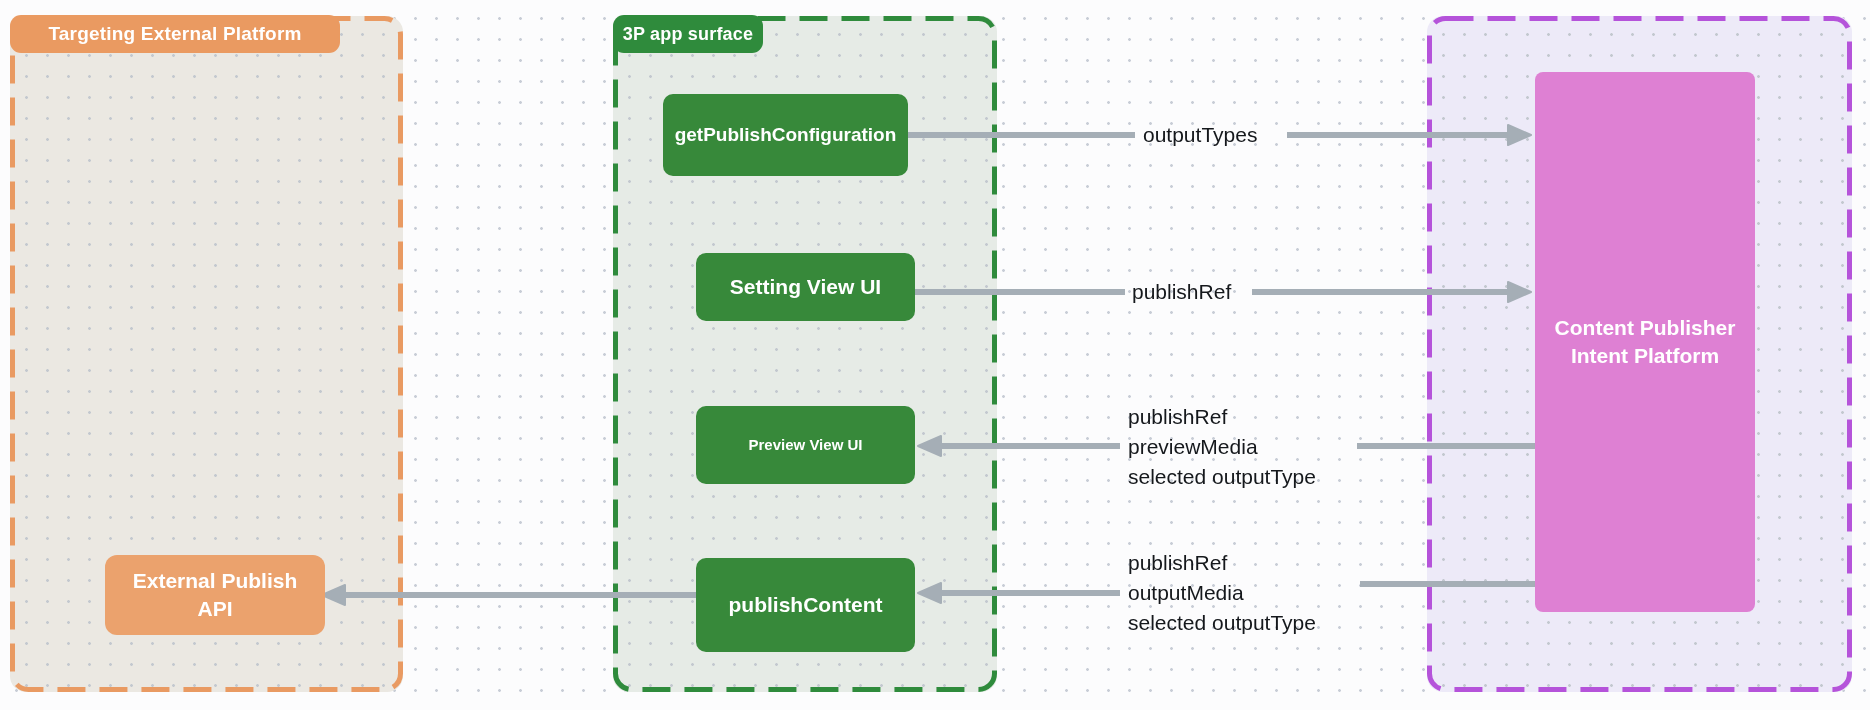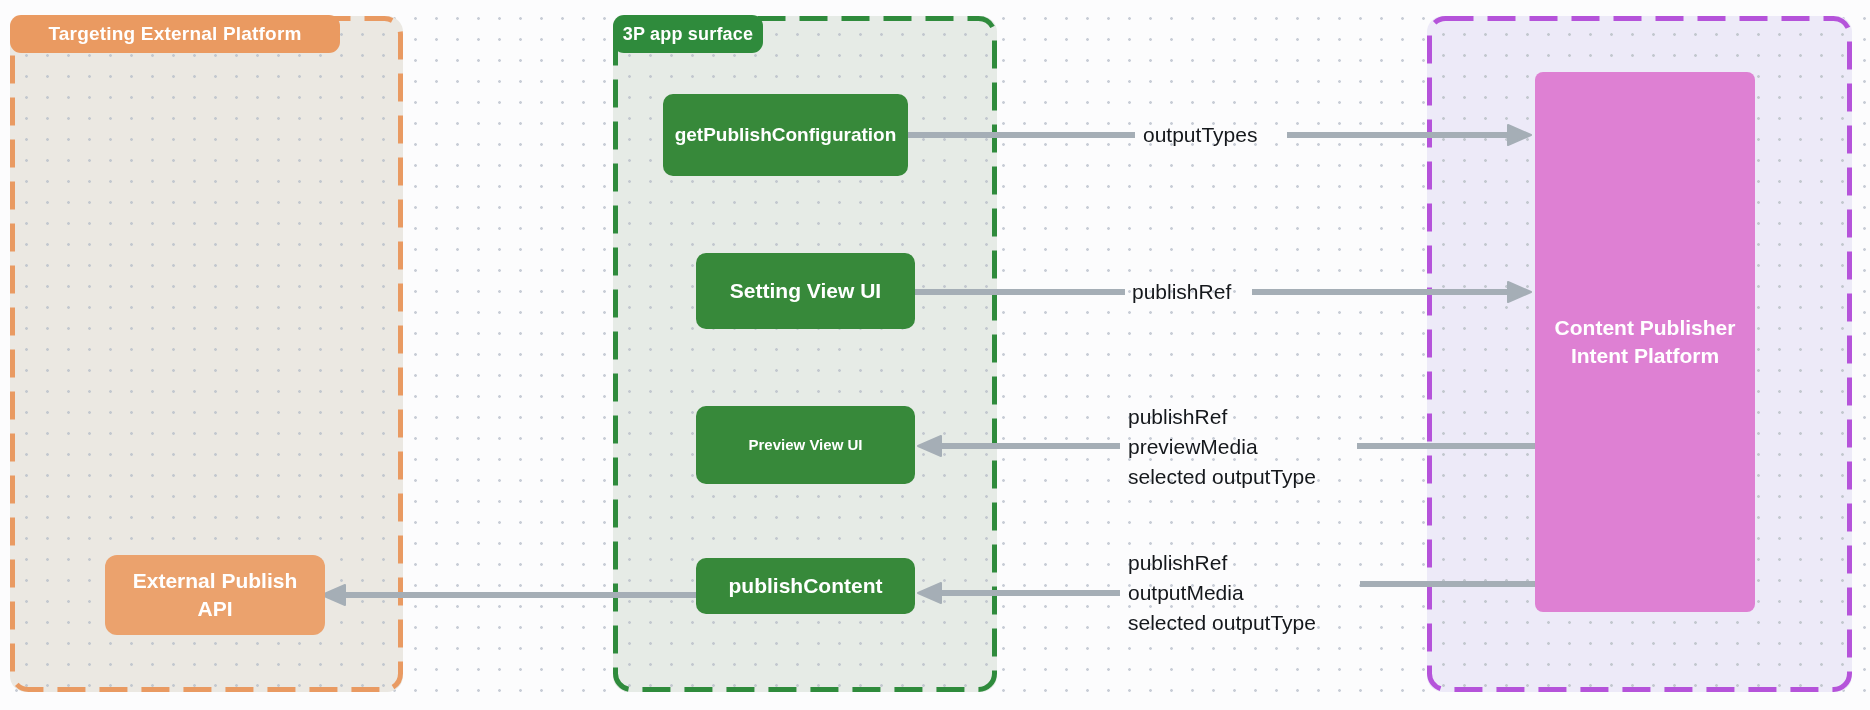--- a/index.html
+++ b/index.html
@@ -28,23 +28,23 @@
   .pill-orange{left:10px;top:15px;width:330px;background:#ea9a61;}
   .pill-green{left:613px;top:15px;width:150px;background:#2f8b3c;font-size:18px;}
   .pill-purple{left:1430px;top:15px;width:145px;background:#b751d8;font-size:18px;}
   .node{
     position:absolute;border-radius:10px;display:flex;align-items:center;
     justify-content:center;text-align:center;color:#ffffff;font-weight:bold;
     z-index:4;line-height:1.35;padding:0 8px;box-sizing:border-box;
   }
   .node-green{background:#37893a;}
   .node-getpub{left:663px;top:94px;width:245px;height:82px;font-size:19px;}
-  .node-setting{left:696px;top:253px;width:219px;height:76px;font-size:21px;}
+  .node-setting{left:696px;top:253px;width:219px;height:68px;font-size:21px;}
   .node-preview{left:696px;top:406px;width:219px;height:78px;font-size:15px;}
-  .node-publish{left:696px;top:558px;width:219px;height:56px;font-size:21px;}
+  .node-publish{left:696px;top:558px;width:219px;height:94px;font-size:21px;}
   .node-extapi{left:98px;top:555px;width:220px;height:80px;font-size:21px;background:#eba26d;border-radius:12px;margin-left:7px;}
   .node-cpip{left:1535px;top:72px;width:220px;height:540px;font-size:21px;background:#de80d3;border-radius:8px;}
   .edge-label{
     position:absolute;color:#15181c;font-size:21px;z-index:6;
     transform:translateY(-50%);white-space:nowrap;
   }
   .edge-label-block{
     position:absolute;color:#15181c;font-size:21px;z-index:6;white-space:nowrap;
   }
   .edge-label-block div{height:30px;line-height:30px;}

